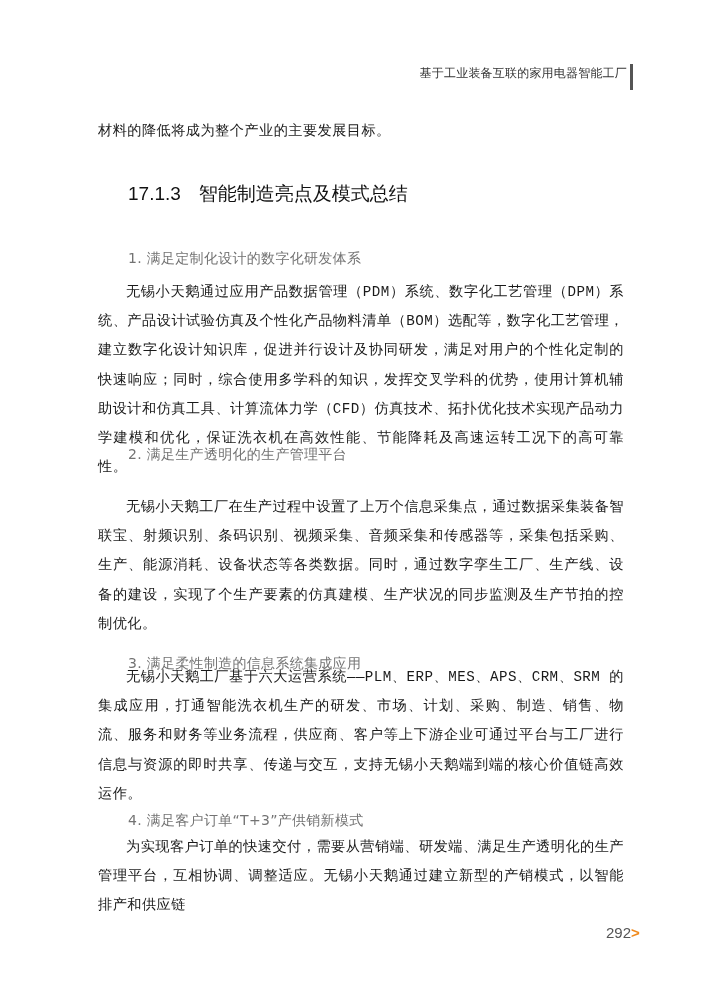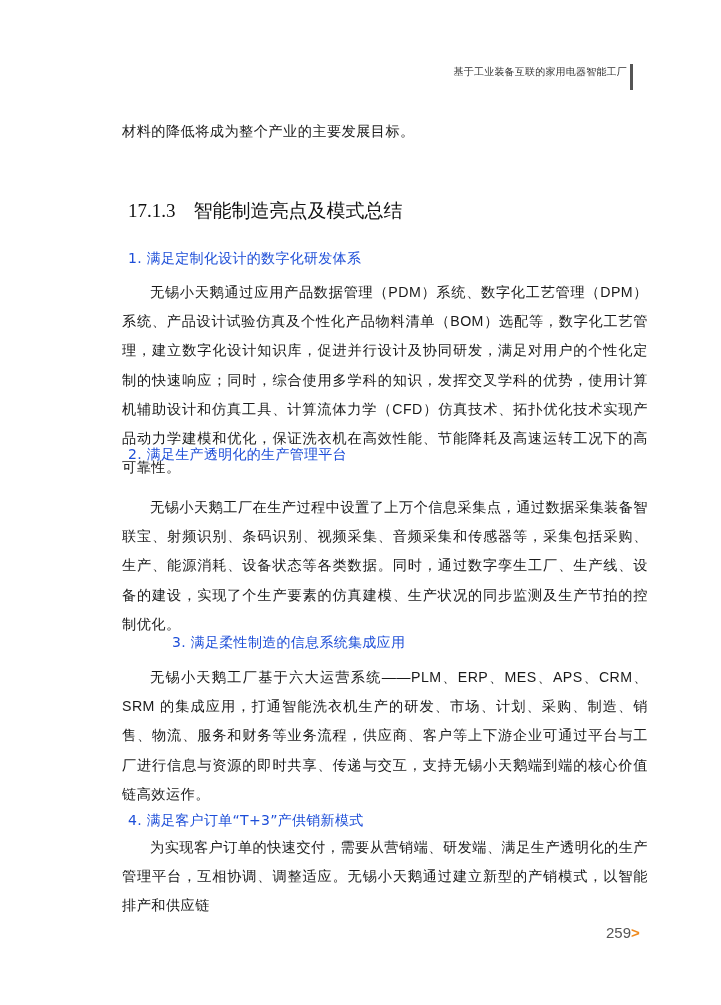--- a/index.html
+++ b/index.html
@@ -1,40 +1,39 @@
 <!DOCTYPE html>
 <html><head>
 <meta charset="utf-8">
 <style>
   html, body { margin: 0; padding: 0; background: #ffffff; }
   body { width: 721px; height: 1005px; position: relative; overflow: hidden; }
   .running-header {
     position: absolute; top: 66px; right: 94px;
-    font-family: Liberation Mono, monospace; font-size: 10px; color: #333;
+    font-family: Liberation Serif, serif; font-size: 12px; color: #333;
     letter-spacing: 0.2px; line-height: 14px;
   }
   .header-bar {
     position: absolute; top: 64px; left: 630px; width: 3px; height: 26px; background: #555;
   }
   .body-text {
     position: absolute; left: 98px; width: 526px;
-    font-family: Liberation Sans, sans-serif; font-size: 14.2px; color: #1a1a1a;
-    line-height: 29.2px; text-align: justify; letter-spacing: 0.45px; margin-left: 24px;
+    font-family: Liberation Mono, monospace; font-size: 14.2px; color: #1a1a1a;
+    line-height: 29.2px; text-align: justify; letter-spacing: 0.45px;
   }
   .indent { text-indent: 28px; }
   .section-title {
     position: absolute; left: 128px; top: 180px;
-    font-family: Liberation Serif, serif; font-size: 19px; color: #111;
+    font-family: Liberation Sans, sans-serif; font-size: 19px; color: #111;
     line-height: 28px;
-    margin-top: 17px;
   }
   .section-num { margin-right: 18px; }
   .sub-heading {
     position: absolute; left: 128px;
-    font-family: "DejaVu Sans", sans-serif; font-size: 14px; color: #1d4ed8;
+    font-family: "DejaVu Sans", sans-serif; font-size: 14px; color: #737373;
     line-height: 20px; letter-spacing: 0.3px;
   }
   .page-num {
     position: absolute; top: 924px; left: 606px;
     font-family: "Liberation Sans", sans-serif; font-size: 15px; color: #555;
   }
   .page-arrow { color: #f08a1c; font-weight: bold; }
 </style>
 </head>
 <body>
@@ -47,21 +46,21 @@
 <div class="section-title">
   <span class="section-num">17.1.3</span><span>智能制造亮点及模式总结</span>
 </div>
 
 <div class="sub-heading" style="top:248px;">1. 满足定制化设计的数字化研发体系</div>
 <div class="body-text indent" style="top:278px;">无锡小天鹅通过应用产品数据管理（PDM）系统、数字化工艺管理（DPM）系统、产品设计试验仿真及个性化产品物料清单（BOM）选配等，数字化工艺管理，建立数字化设计知识库，促进并行设计及协同研发，满足对用户的个性化定制的快速响应；同时，综合使用多学科的知识，发挥交叉学科的优势，使用计算机辅助设计和仿真工具、计算流体力学（CFD）仿真技术、拓扑优化技术实现产品动力学建模和优化，保证洗衣机在高效性能、节能降耗及高速运转工况下的高可靠性。</div>
 
 <div class="sub-heading" style="top:444px;">2. 满足生产透明化的生产管理平台</div>
 <div class="body-text indent" style="top:493px;">无锡小天鹅工厂在生产过程中设置了上万个信息采集点，通过数据采集装备智联宝、射频识别、条码识别、视频采集、音频采集和传感器等，采集包括采购、生产、能源消耗、设备状态等各类数据。同时，通过数字孪生工厂、生产线、设备的建设，实现了个生产要素的仿真建模、生产状况的同步监测及生产节拍的控制优化。</div>
 
-<div class="sub-heading" style="top:632px;margin-left:44px;">3. 满足柔性制造的信息系统集成应用</div>
+<div class="sub-heading" style="top:653px;">3. 满足柔性制造的信息系统集成应用</div>
 <div class="body-text indent" style="top:663px;">无锡小天鹅工厂基于六大运营系统——PLM、ERP、MES、APS、CRM、SRM 的集成应用，打通智能洗衣机生产的研发、市场、计划、采购、制造、销售、物流、服务和财务等业务流程，供应商、客户等上下游企业可通过平台与工厂进行信息与资源的即时共享、传递与交互，支持无锡小天鹅端到端的核心价值链高效运作。</div>
 
 <div class="sub-heading" style="top:810px;">4. 满足客户订单“T+3”产供销新模式</div>
 <div class="body-text indent" style="top:833px;">为实现客户订单的快速交付，需要从营销端、研发端、满足生产透明化的生产管理平台，互相协调、调整适应。无锡小天鹅通过建立新型的产销模式，以智能排产和供应链</div>
 
 <div class="page-num">
-  <span>259</span><span class="page-arrow">&gt;</span>
+  <span>292</span><span class="page-arrow">&gt;</span>
 </div>
 
 </body></html>

